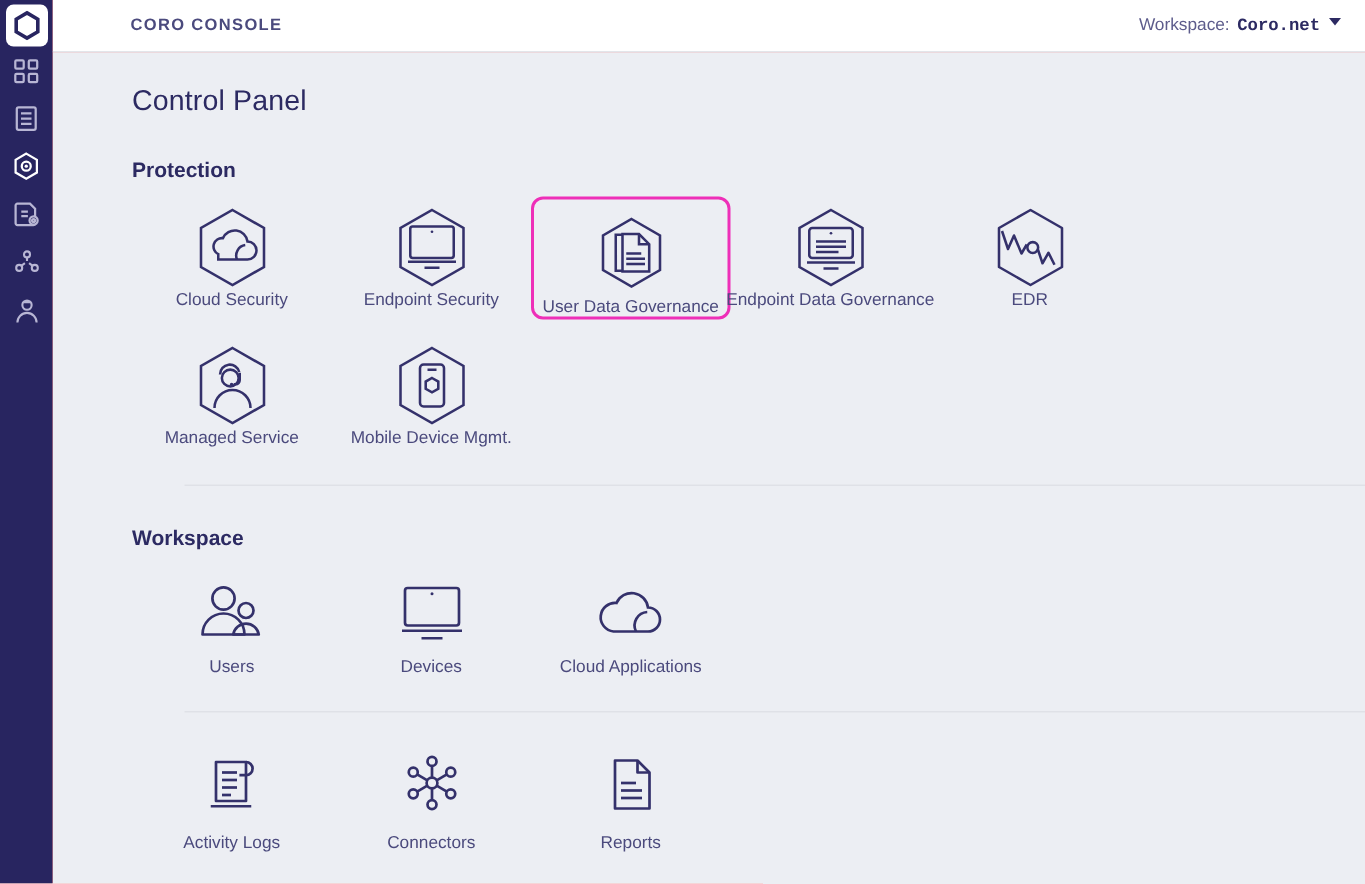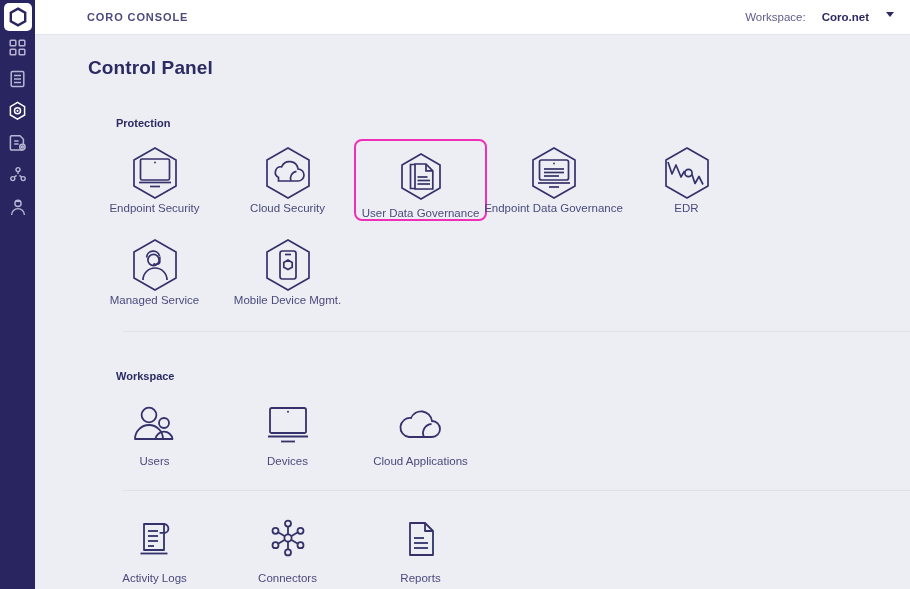--- a/index.html
+++ b/index.html
@@ -69,57 +69,57 @@
   }
   .brand {
     font-size: 11px;
     font-weight: bold;
     letter-spacing: 0.9px;
     color: #4b4a7d;
   }
   .workspace {
     display: flex;
     align-items: flex-start;
-    gap: 16px;
+    gap: 5px;
     font-size: 11.5px;
     color: #4b4a7d;
     cursor: pointer;
   }
   .workspace .ws-label { color: #5d5c8c; }
-  .workspace .ws-value { font-weight: bold; color: #2c2a62; }
+  .workspace .ws-value { font-weight: bold; color: #2c2a62; font-family: Liberation Mono, monospace; }
   .chev {
     width: 0; height: 0;
     border-left: 4.5px solid transparent;
     border-right: 4.5px solid transparent;
     border-top: 5px solid #2c2a62;
     margin-left: 1px;
     margin-top: 1px;
   }
 
   
   .content {
     flex: 1 1 auto;
     background: #eceef3;
     padding: 0 0 0 0;
     overflow: hidden;
     position: relative;
   }
   .page-title {
     font-size: 19px;
-    font-weight: bold;
+    font-weight: normal;
     color: #2c2a62;
     padding: 22px 0 0 53px;
     letter-spacing: 0.1px;
   }
   .section-head {
-    font-size: 11px;
+    font-size: 14px;
     font-weight: bold;
     color: #2c2a62;
-    padding-left: 81px;
-    margin-top: 38px;
+    padding-left: 53px;
+    margin-top: 26px;
   }
 
   .tile-row {
     display: flex;
     padding-left: 53px;
     margin-top: 10px;
   }
   .tile {
     width: 133px;
     height: 82px;
@@ -245,38 +245,38 @@
       <h1 class="page-title">Control Panel</h1>
 
       <h2 class="section-head">Protection</h2>
 
       <div class="tile-row">
 
         <div class="tile">
           <span class="ico">
             <svg width="54" height="56" viewBox="0 0 54 56" fill="none" stroke="#34316b" stroke-width="1.7">
               <polygon points="27,3 48,15 48,41 27,53 6,41 6,15"></polygon>
+              <path d="M17.5 36 h19.5 a6 6 0 0 0 0 -12 a8.6 8.6 0 0 0 -16.4 -2.2 a5.6 5.6 0 0 0 -3.1 10.6 z" fill="#eceef3"></path>
+              <path d="M30 36 a7 7 0 0 1 5.5 -9.6"></path>
+            </svg>
+          </span>
+          <span class="lbl">Cloud Security</span>
+        </div>
+
+        <div class="tile">
+          <span class="ico">
+            <svg width="54" height="56" viewBox="0 0 54 56" fill="none" stroke="#34316b" stroke-width="1.7">
+              <polygon points="27,3 48,15 48,41 27,53 6,41 6,15"></polygon>
               <rect x="12.5" y="14" width="29" height="21" rx="1.6" fill="#eceef3"></rect>
               <line x1="11" y1="37.5" x2="43" y2="37.5"></line>
               <line x1="22" y1="41.5" x2="32" y2="41.5"></line>
               <circle cx="27" cy="17.5" r="0.9" fill="#34316b" stroke="none"></circle>
             </svg>
           </span>
           <span class="lbl">Endpoint Security</span>
-        </div>
-
-        <div class="tile">
-          <span class="ico">
-            <svg width="54" height="56" viewBox="0 0 54 56" fill="none" stroke="#34316b" stroke-width="1.7">
-              <polygon points="27,3 48,15 48,41 27,53 6,41 6,15"></polygon>
-              <path d="M17.5 36 h19.5 a6 6 0 0 0 0 -12 a8.6 8.6 0 0 0 -16.4 -2.2 a5.6 5.6 0 0 0 -3.1 10.6 z" fill="#eceef3"></path>
-              <path d="M30 36 a7 7 0 0 1 5.5 -9.6"></path>
-            </svg>
-          </span>
-          <span class="lbl">Cloud Security</span>
         </div>
 
 
         <div class="tile selected">
           <span class="ico">
             <svg width="54" height="56" viewBox="0 0 54 56" fill="none" stroke="#34316b" stroke-width="1.7">
               <polygon points="27,4 46,15 46,38 27,49 8,38 8,15"></polygon>
               <path d="M16.5 14.5 h10.5 l6.5 6.5 v17.5 h-17 z" fill="#eceef3"></path>
               <path d="M21 14 h11 l6.8 6.8 v18.2 h-17.8 z" fill="#eceef3"></path>
               <path d="M32 14 v6.8 h6.8"></path>

